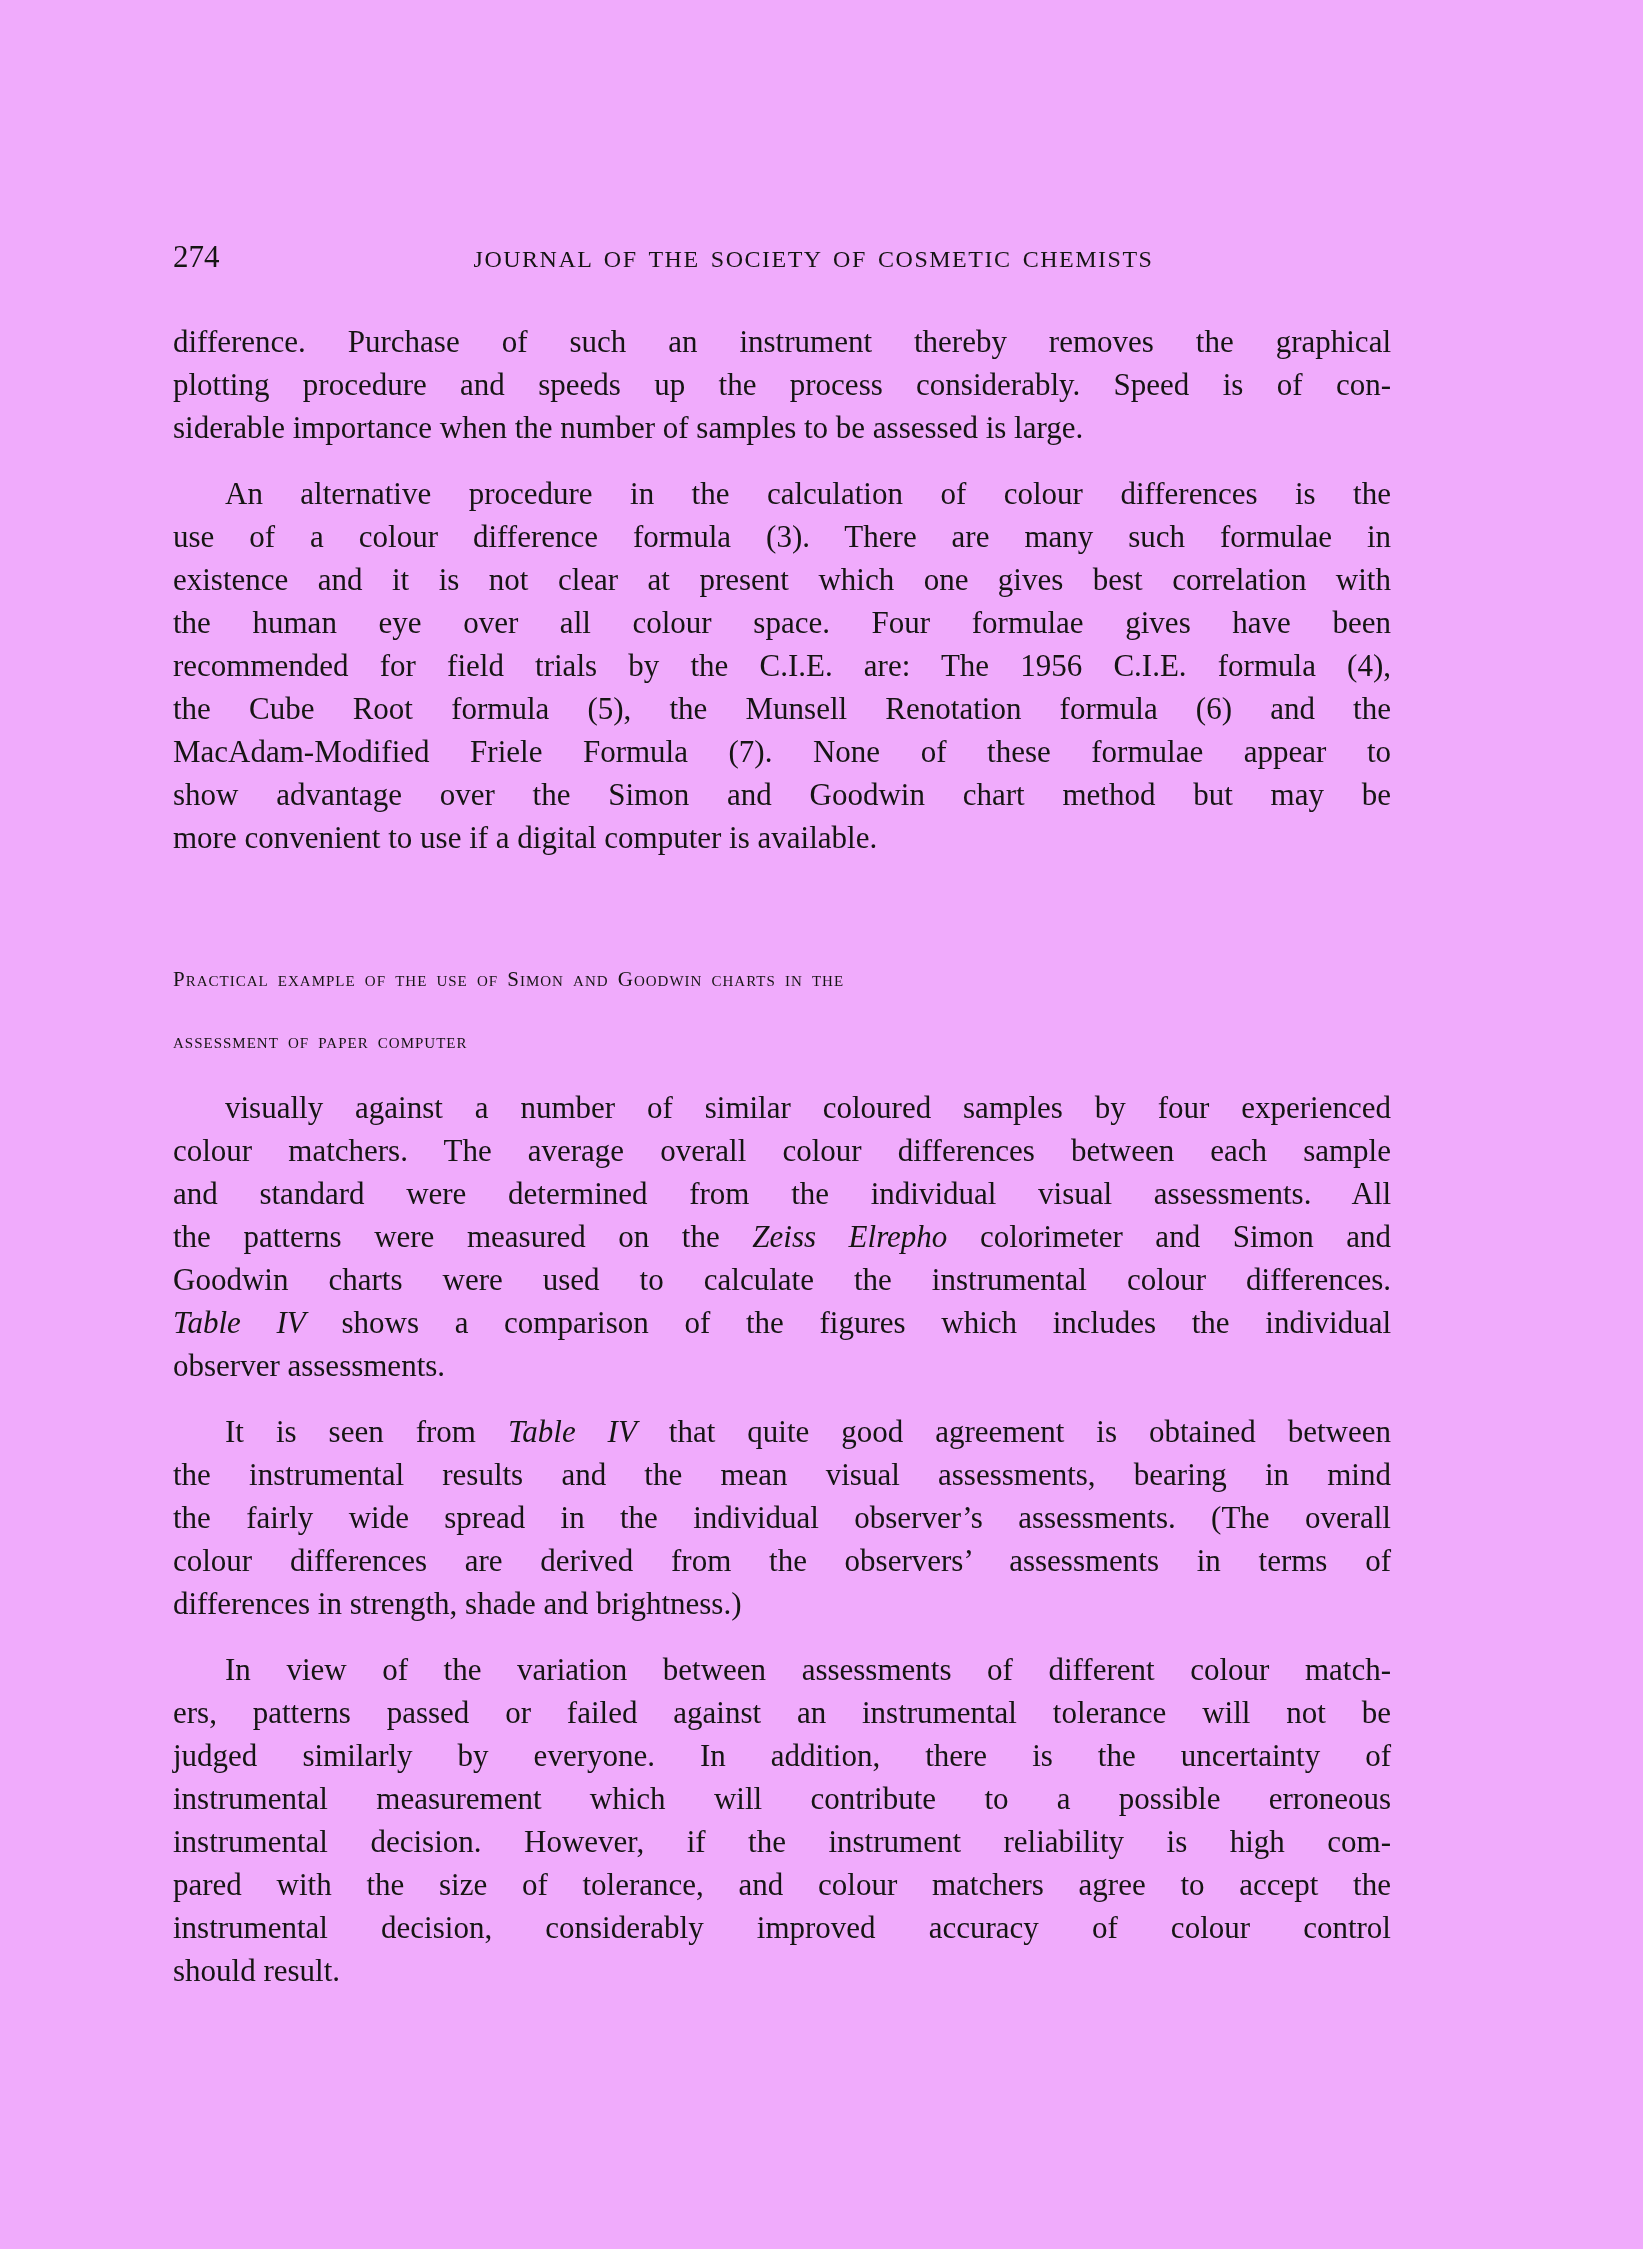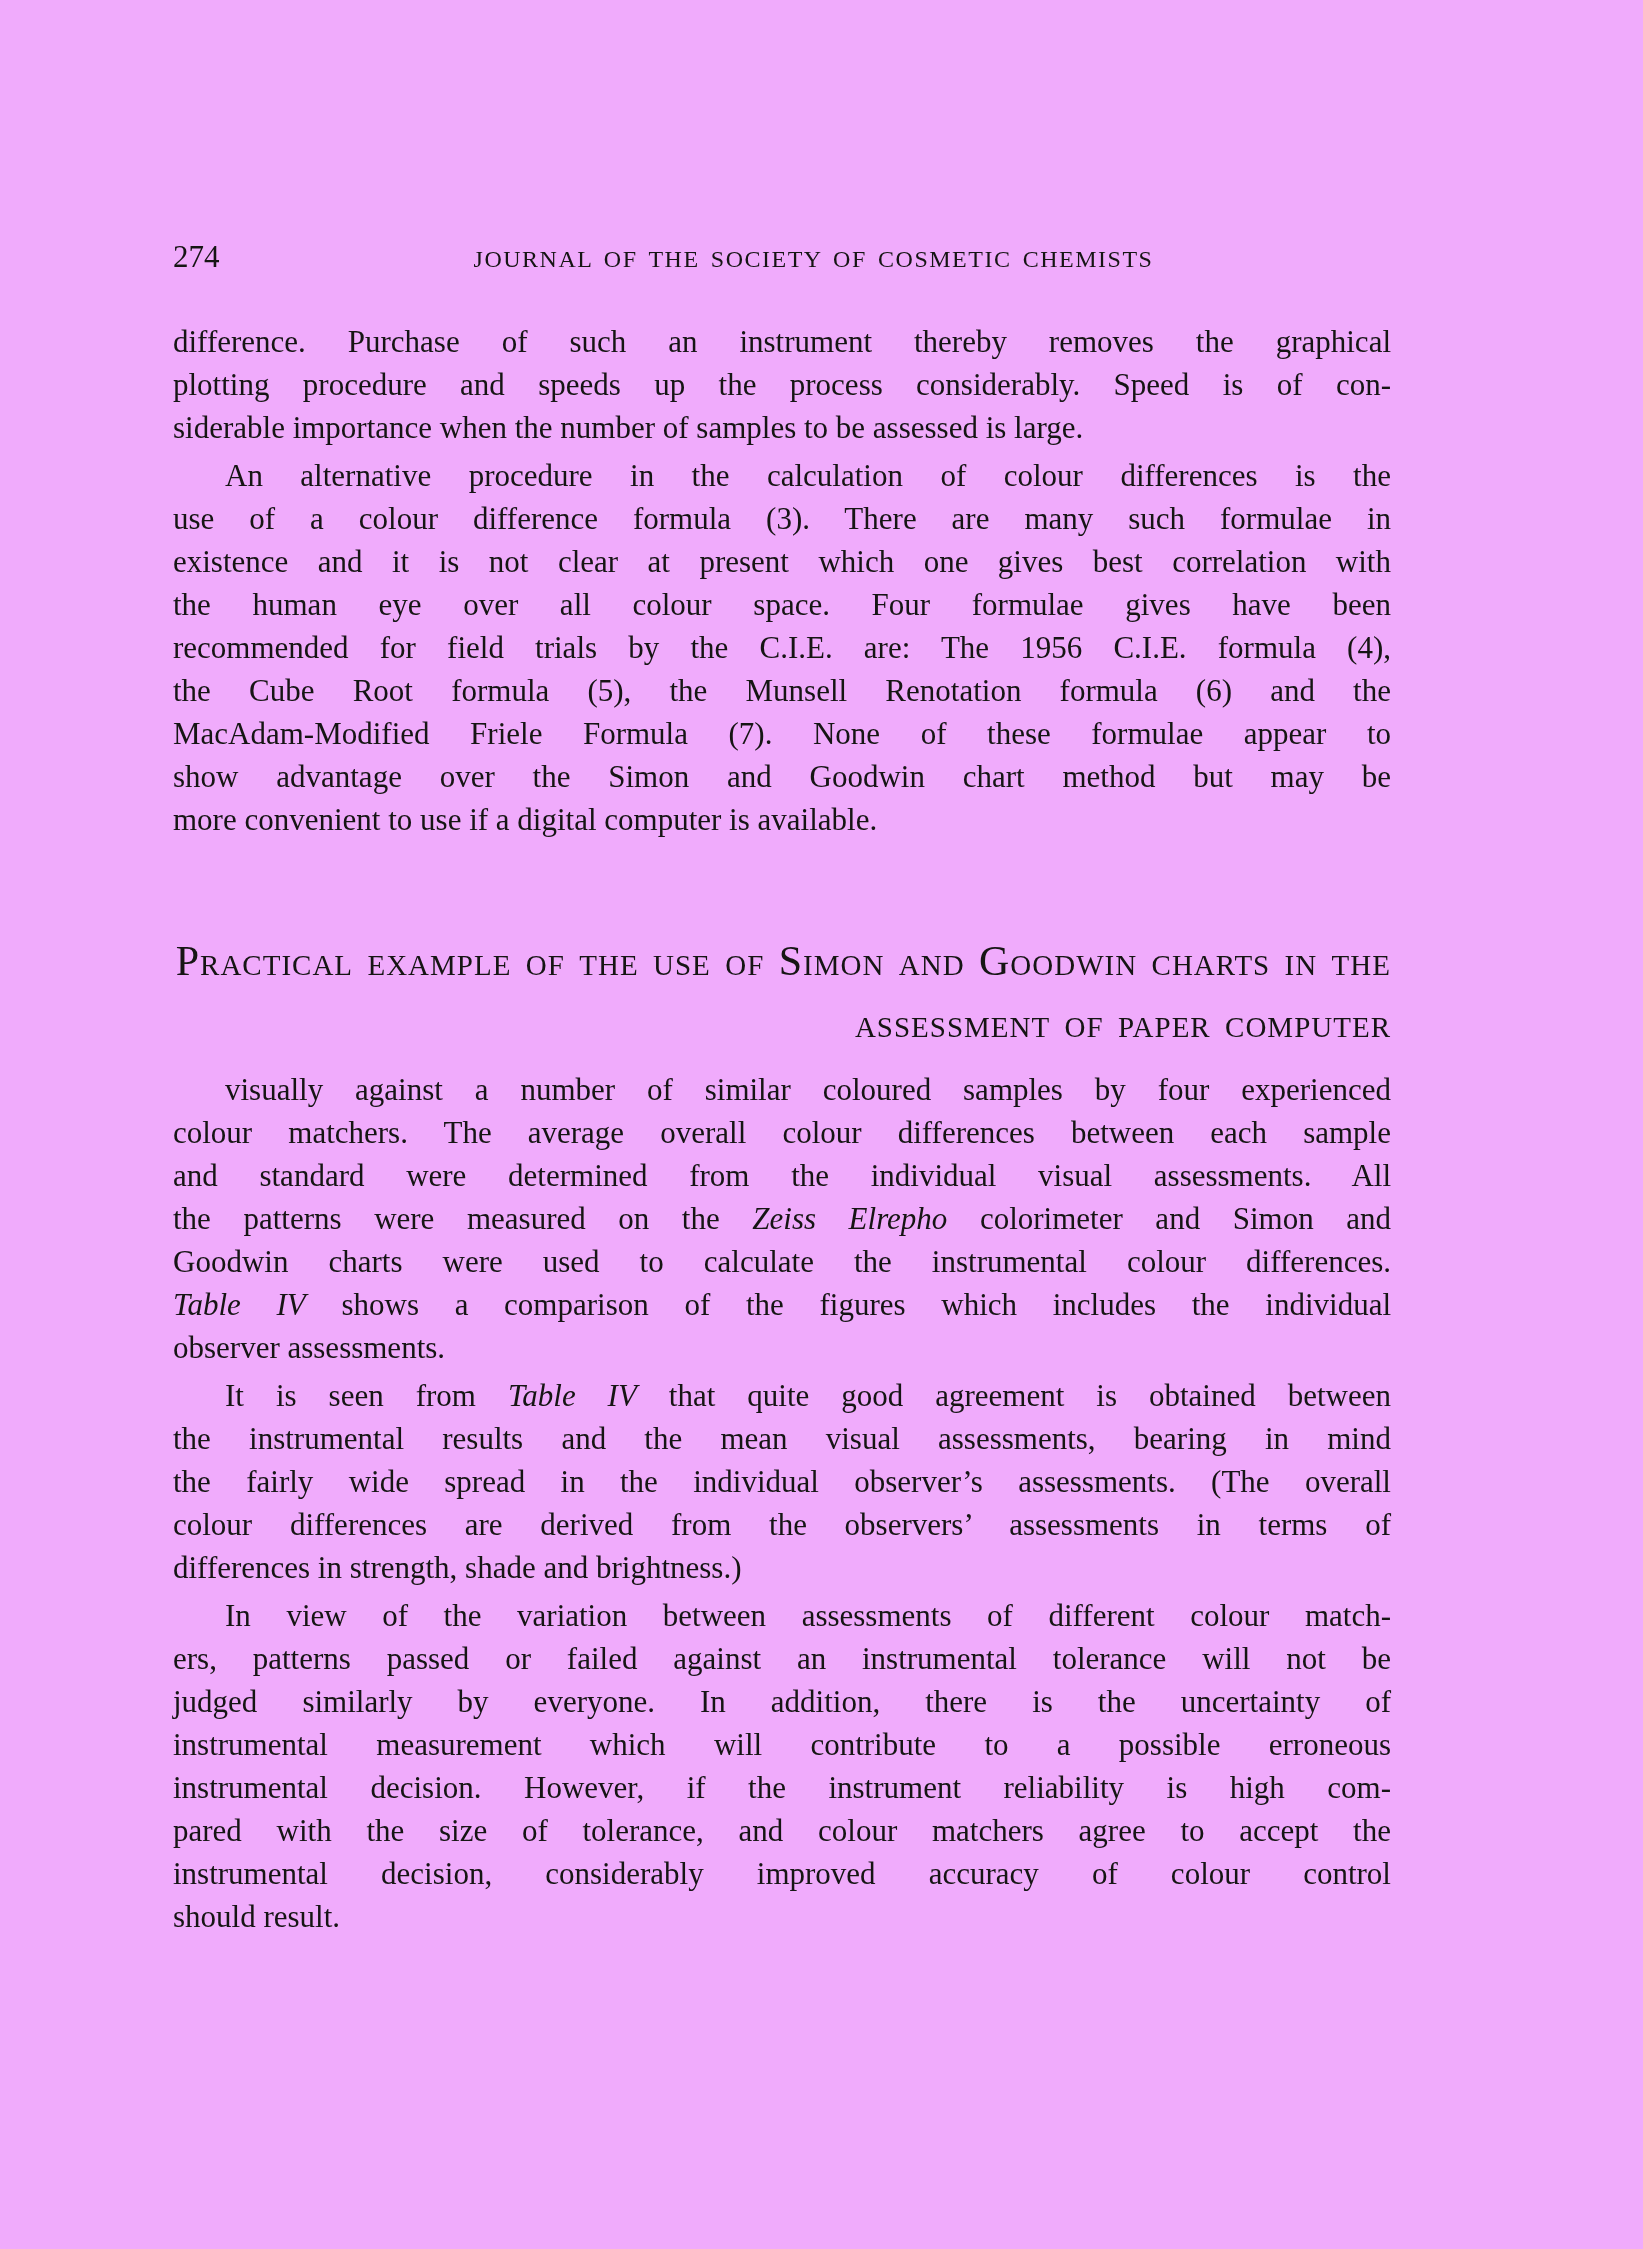--- a/index.html
+++ b/index.html
@@ -38,37 +38,37 @@
     white-space: nowrap;
     margin-top: 44px;
   }
   .body-text {
     font-size: 31px;
   }
   .para {
     line-height: 43px;
   }
   .para + .para {
-    margin-top: 5px;
+    margin-top: 23px;
   }
   .para .line {
     text-align: justify;
     text-align-last: justify;
   }
   .para .line.last {
     text-align-last: left;
   }
   .para.indent .line:first-child {
     text-indent: 52px;
   }
   .section-heading {
     margin: 89px 0 14.4px 0;
-    text-align: right;
+    text-align: left;
     font-variant: small-caps;
-    font-size: 42px;
+    font-size: 21px;
     line-height: 62px;
     letter-spacing: 1px;
     word-spacing: 2.9px;
   }
   i {
     font-style: italic;
   }
 </style>
 </head>
 <body>

